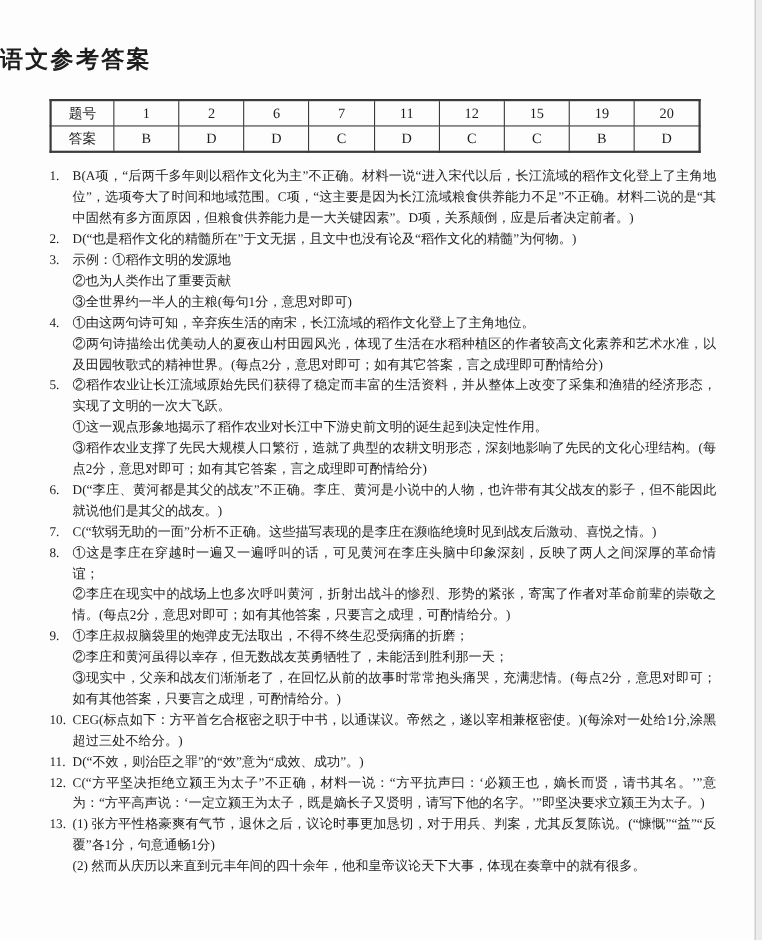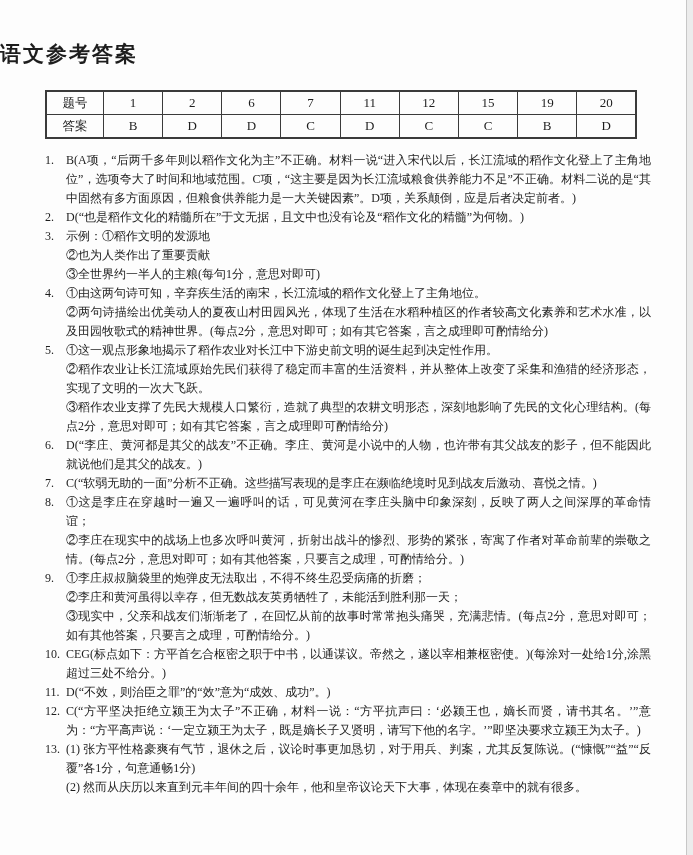--- a/index.html
+++ b/index.html
@@ -133,22 +133,22 @@
       <div class="answer-item">
         <span class="num">4.</span>
         <div class="content">
           <div class="para">①由这两句诗可知，辛弃疾生活的南宋，长江流域的稻作文化登上了主角地位。</div>
           <div class="para">②两句诗描绘出优美动人的夏夜山村田园风光，体现了生活在水稻种植区的作者较高文化素养和艺术水准，以及田园牧歌式的精神世界。(每点2分，意思对即可；如有其它答案，言之成理即可酌情给分)</div>
         </div>
       </div>
       <div class="answer-item">
         <span class="num">5.</span>
         <div class="content">
+          <div class="para">②稻作农业让长江流域原始先民们获得了稳定而丰富的生活资料，并从整体上改变了采集和渔猎的经济形态，实现了文明的一次大飞跃。</div>
           <div class="para">①这一观点形象地揭示了稻作农业对长江中下游史前文明的诞生起到决定性作用。</div>
-          <div class="para">②稻作农业让长江流域原始先民们获得了稳定而丰富的生活资料，并从整体上改变了采集和渔猎的经济形态，实现了文明的一次大飞跃。</div>
           <div class="para">③稻作农业支撑了先民大规模人口繁衍，造就了典型的农耕文明形态，深刻地影响了先民的文化心理结构。(每点2分，意思对即可；如有其它答案，言之成理即可酌情给分)</div>
         </div>
       </div>
       <div class="answer-item">
         <span class="num">6.</span>
         <div class="content">
           <div class="para">D(“李庄、黄河都是其父的战友”不正确。李庄、黄河是小说中的人物，也许带有其父战友的影子，但不能因此就说他们是其父的战友。)</div>
         </div>
       </div>
       <div class="answer-item">

